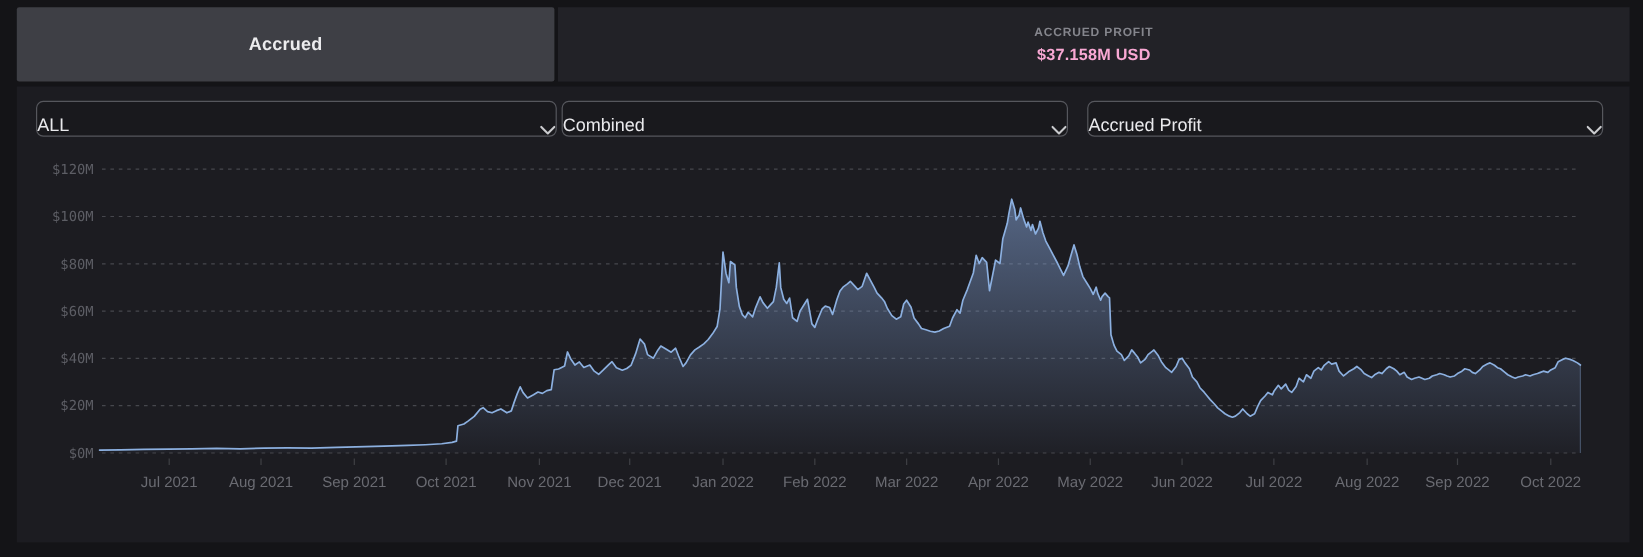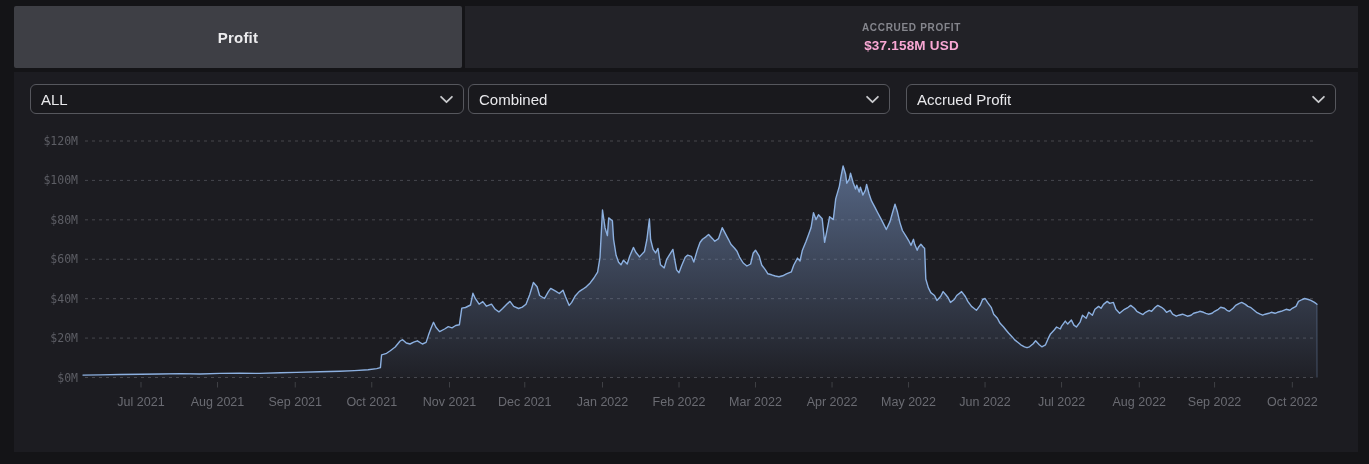--- a/index.html
+++ b/index.html
@@ -9,37 +9,37 @@
   .tab{position:absolute;left:14px;top:6px;width:448px;height:62px;background:#3e3f45;
        border-radius:2px;display:flex;align-items:center;justify-content:center;cursor:pointer;}
   .tab span{color:#ececee;font-size:15px;font-weight:700;letter-spacing:.2px;}
   .header-right{position:absolute;left:465px;top:6px;width:893px;height:62px;background:#222227;
        display:flex;flex-direction:column;align-items:center;justify-content:center;}
   .stat-label{color:#85868d;font-size:10px;font-weight:700;letter-spacing:.7px;text-transform:uppercase;}
   .stat-value{color:#f9a8d4;font-size:13.5px;font-weight:700;margin-top:5px;letter-spacing:.2px;}
   
   .panel{position:absolute;left:14px;top:72px;width:1344px;height:380px;background:#1c1c21;}
   .dropdown{position:absolute;top:12px;height:30px;box-sizing:border-box;background:#19191d;
-       border:1px solid #56575d;border-radius:6px;display:flex;align-items:center;
-       justify-content:space-between;padding:0 10px;cursor:pointer;}
+       border:1px solid #56575d;border-radius:6px;display:flex;align-items:flex-end;
+       justify-content:space-between;padding:0 0;cursor:pointer;}
   .dropdown .val{color:#e9e9ec;font-size:15px;}
   .dd1{left:16px;width:434px;}
   .dd2{left:454px;width:422px;gap:36px;}
   .dd3{left:892px;width:430px;}
   .chev{display:block;flex:none;margin-left:8px;}
   
   #chart-svg{position:absolute;left:0;top:36px;width:1344px;height:344px;}
 </style>
 </head>
 <body>
 
 <div class="page">
 
   <div class="tab">
-    <span>Profit</span>
+    <span>Accrued</span>
   </div>
   <div class="header-right">
     <div class="stat-label">ACCRUED PROFIT</div>
     <div class="stat-value">$37.158M USD</div>
   </div>
 
   <div class="panel">
 
     <div class="dropdown dd1">
       <span class="val">ALL</span>

